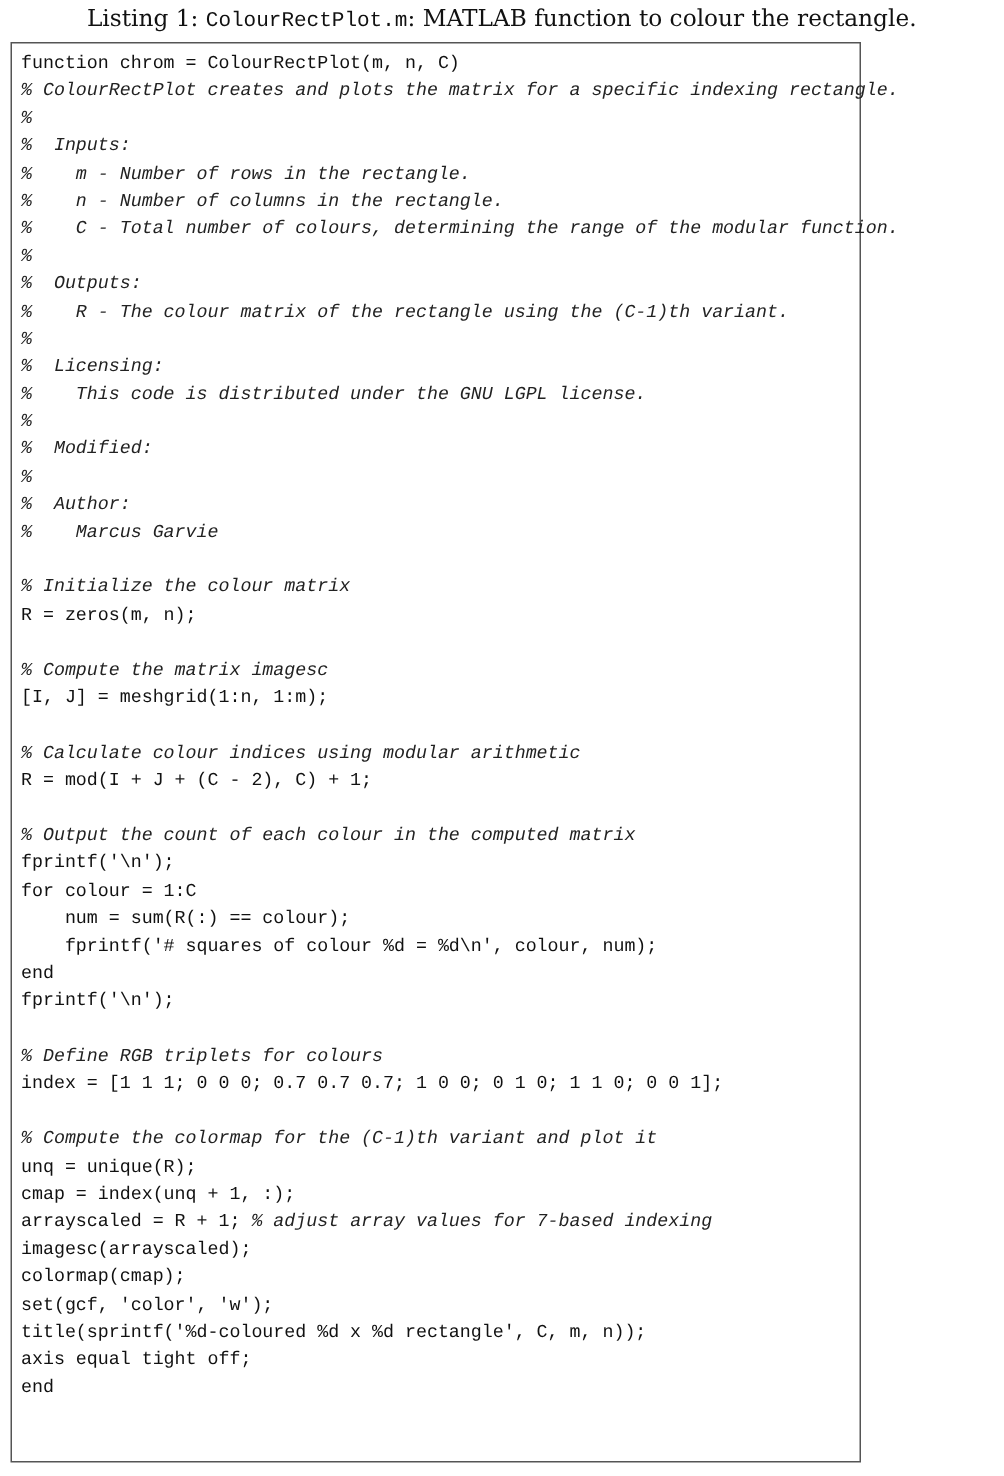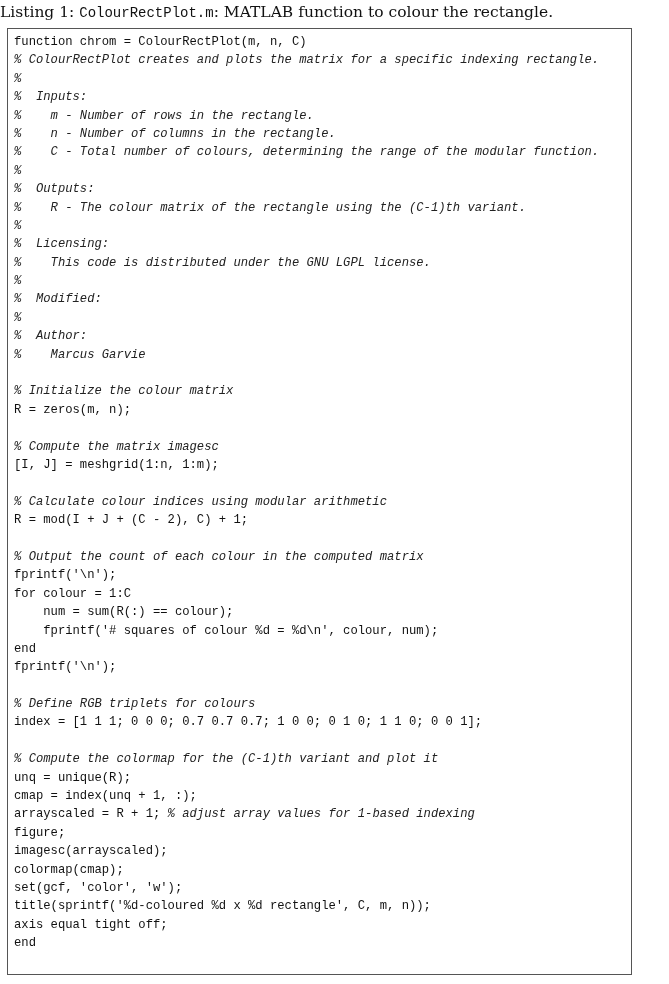--- a/index.html
+++ b/index.html
@@ -1,24 +1,24 @@
 <!DOCTYPE html>
 <html><head>
 <meta charset="utf-8">
 <style>
   html, body { margin: 0; padding: 0; background: #ffffff; }
   body { width: 669px; height: 984px; position: relative; overflow: hidden; }
   .caption {
-    position: absolute; left: 0; top: 3px; width: 669px; 
+    position: absolute; left: 0; top: 3px; width: 669px; text-align: center;
     font-family: "DejaVu Serif", "Liberation Serif", serif; font-size: 15.5px; color: #111;
     white-space: nowrap;
   }
   .caption .mono { font-family: "Liberation Mono", "DejaVu Sans Mono", monospace; font-size: 14px; }
   .listing {
-    position: absolute; left: 7px; top: 28px; width: 625px; height: 947px;
+    position: absolute; left: 7px; top: 28px; width: 567px; height: 947px;
     border: 1.5px solid #555; box-sizing: border-box; background: #fff;
   }
   .code {
     position: absolute; left: 6px; top: 4px;
     font-family: "Liberation Mono", "DejaVu Sans Mono", monospace;
     font-size: 12.2px; line-height: 18.4px; color: #111;
   }
   .line { height: 18.4px; white-space: pre; }
   .cm { font-style: italic; color: #222; }
 </style>
@@ -64,22 +64,21 @@
       <div class="line"><span>    fprintf('# squares of colour %d = %d\n', colour, num);</span><span class="cm"></span></div>
       <div class="line"><span>end</span><span class="cm"></span></div>
       <div class="line"><span>fprintf('\n');</span><span class="cm"></span></div>
       <div class="line"><span></span><span class="cm"></span></div>
       <div class="line"><span></span><span class="cm">% Define RGB triplets for colours</span></div>
       <div class="line"><span>index = [1 1 1; 0 0 0; 0.7 0.7 0.7; 1 0 0; 0 1 0; 1 1 0; 0 0 1];</span><span class="cm"></span></div>
       <div class="line"><span></span><span class="cm"></span></div>
       <div class="line"><span></span><span class="cm">% Compute the colormap for the (C-1)th variant and plot it</span></div>
       <div class="line"><span>unq = unique(R);</span><span class="cm"></span></div>
       <div class="line"><span>cmap = index(unq + 1, :);</span><span class="cm"></span></div>
-      <div class="line"><span>arrayscaled = R + 1; </span><span class="cm">% adjust array values for 1-based indexing</span></div>
-      <div class="line"><span>figure;</span><span class="cm"></span></div>
+      <div class="line"><span>arrayscaled = R + 1; </span><span class="cm">% adjust array values for 7-based indexing</span></div>
       <div class="line"><span>imagesc(arrayscaled);</span><span class="cm"></span></div>
       <div class="line"><span>colormap(cmap);</span><span class="cm"></span></div>
       <div class="line"><span>set(gcf, 'color', 'w');</span><span class="cm"></span></div>
       <div class="line"><span>title(sprintf('%d-coloured %d x %d rectangle', C, m, n));</span><span class="cm"></span></div>
       <div class="line"><span>axis equal tight off;</span><span class="cm"></span></div>
       <div class="line"><span>end</span><span class="cm"></span></div>
     </div>
 </div>
 
 </body></html>

